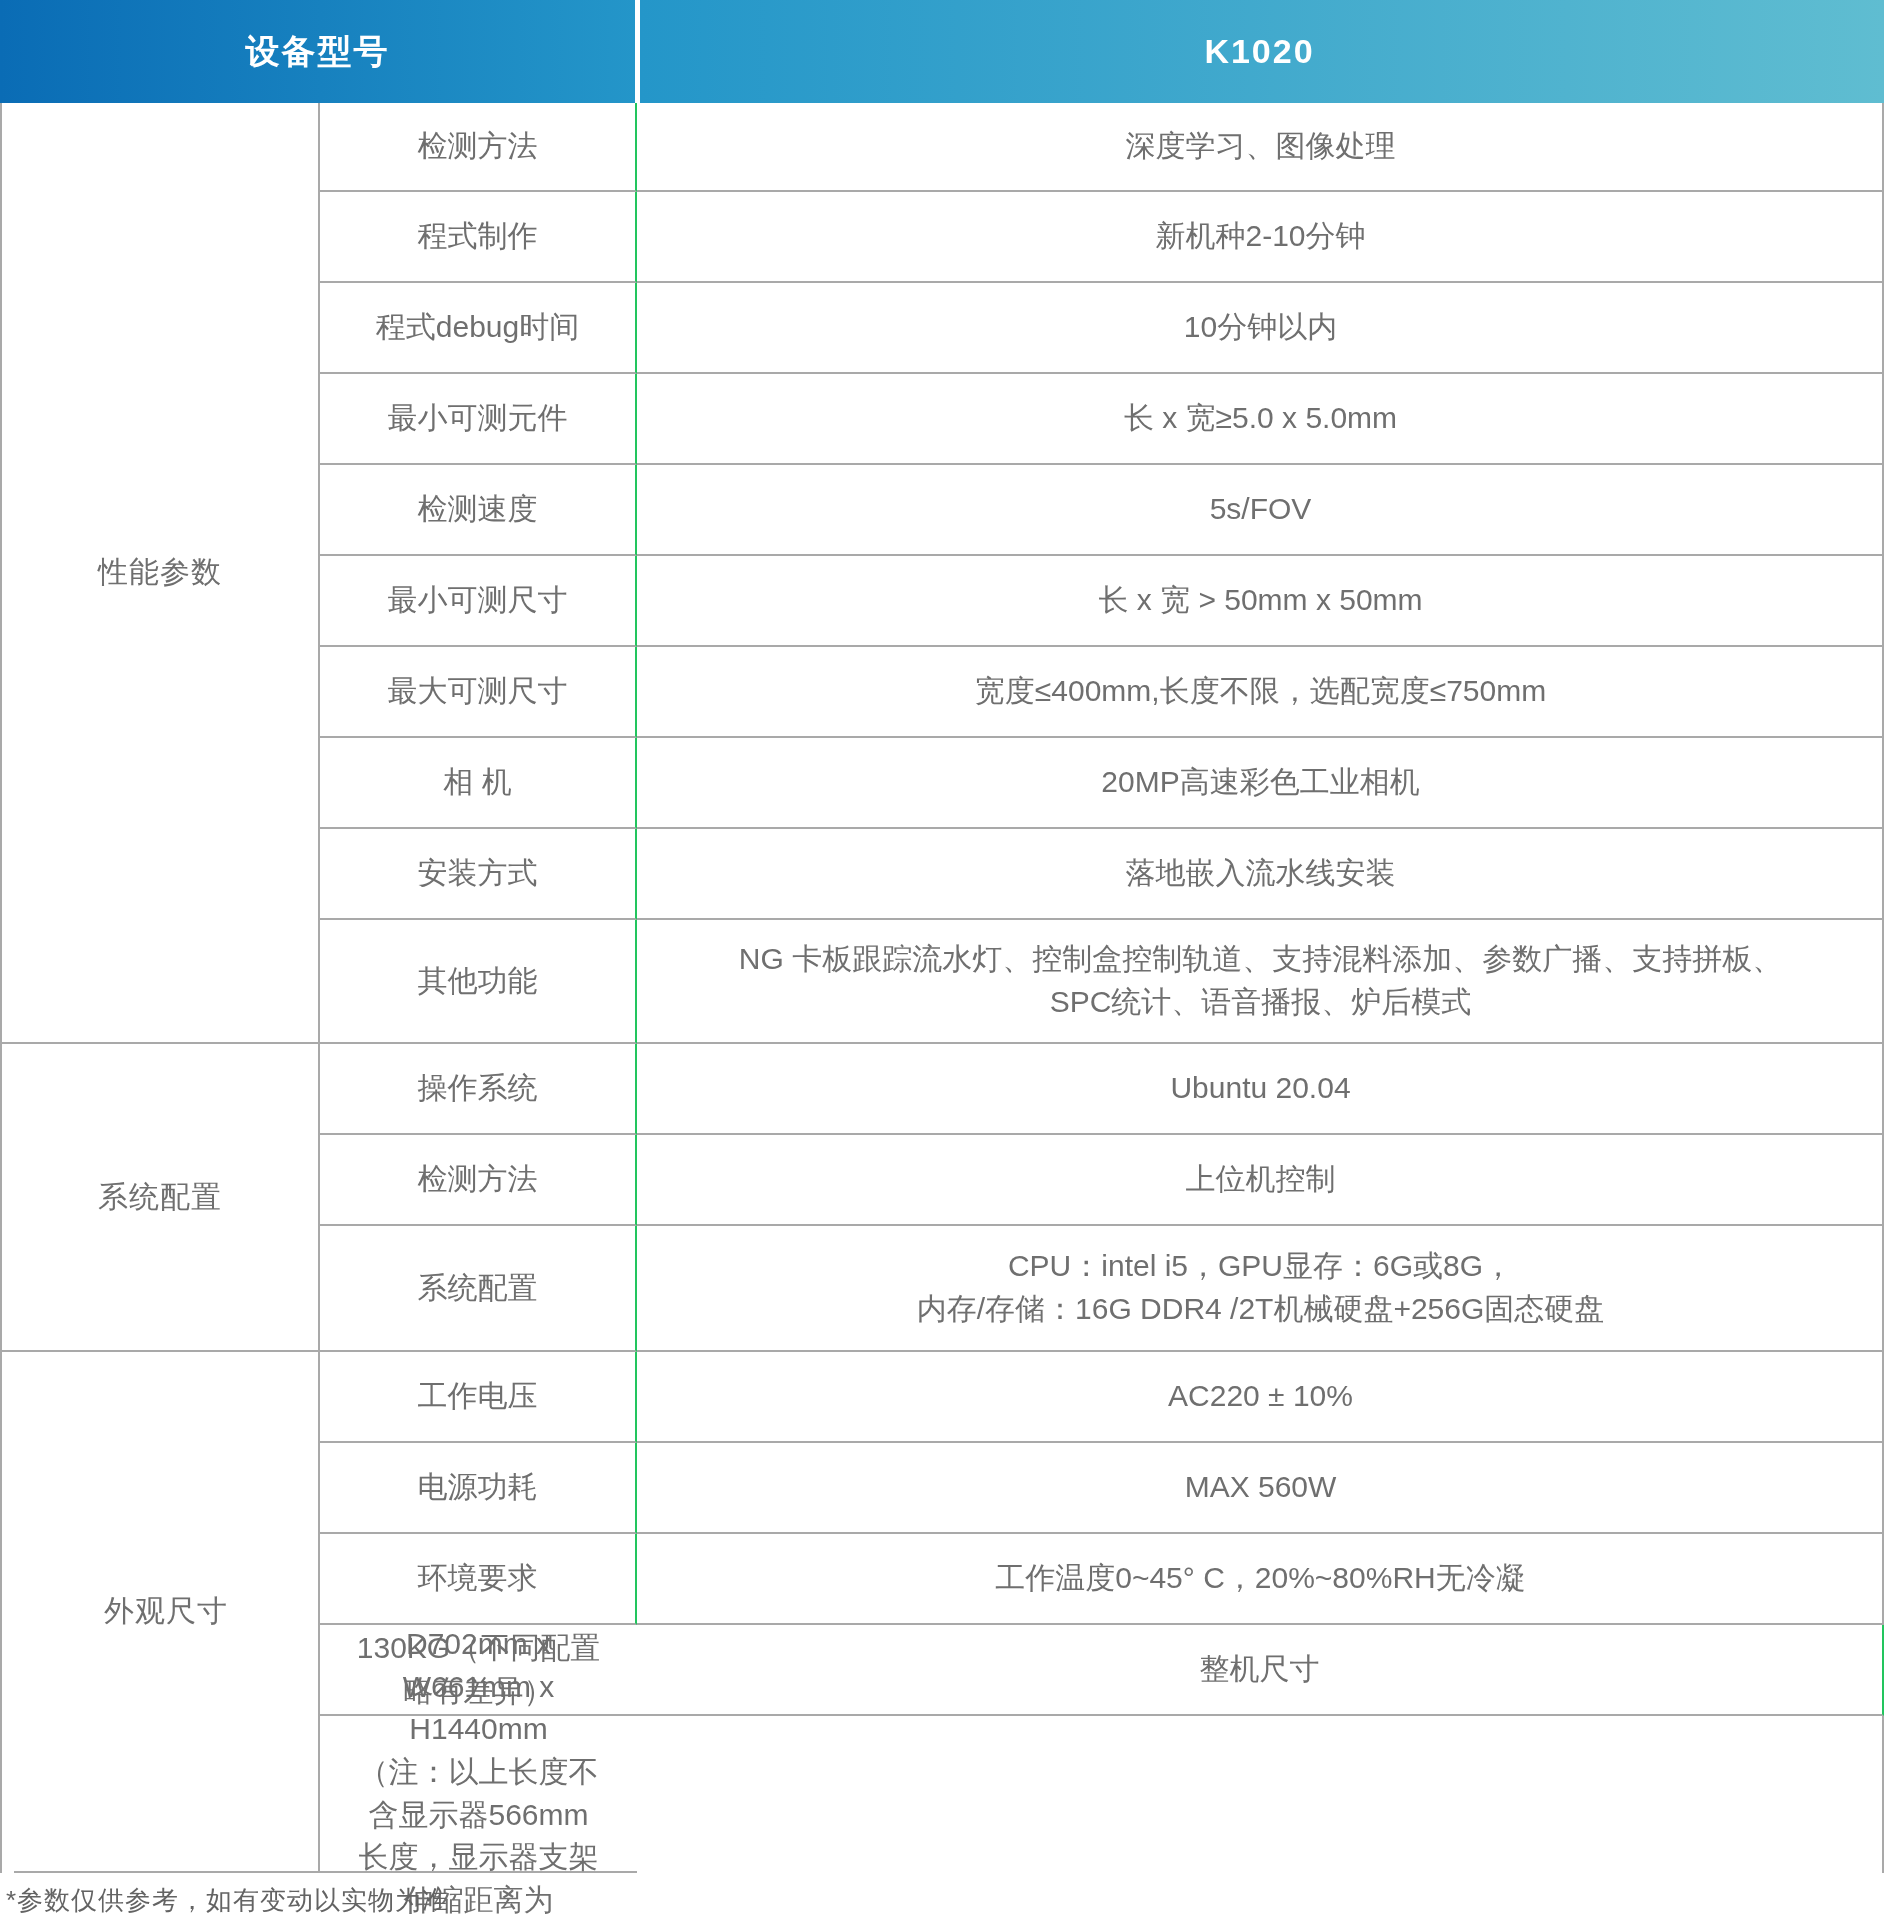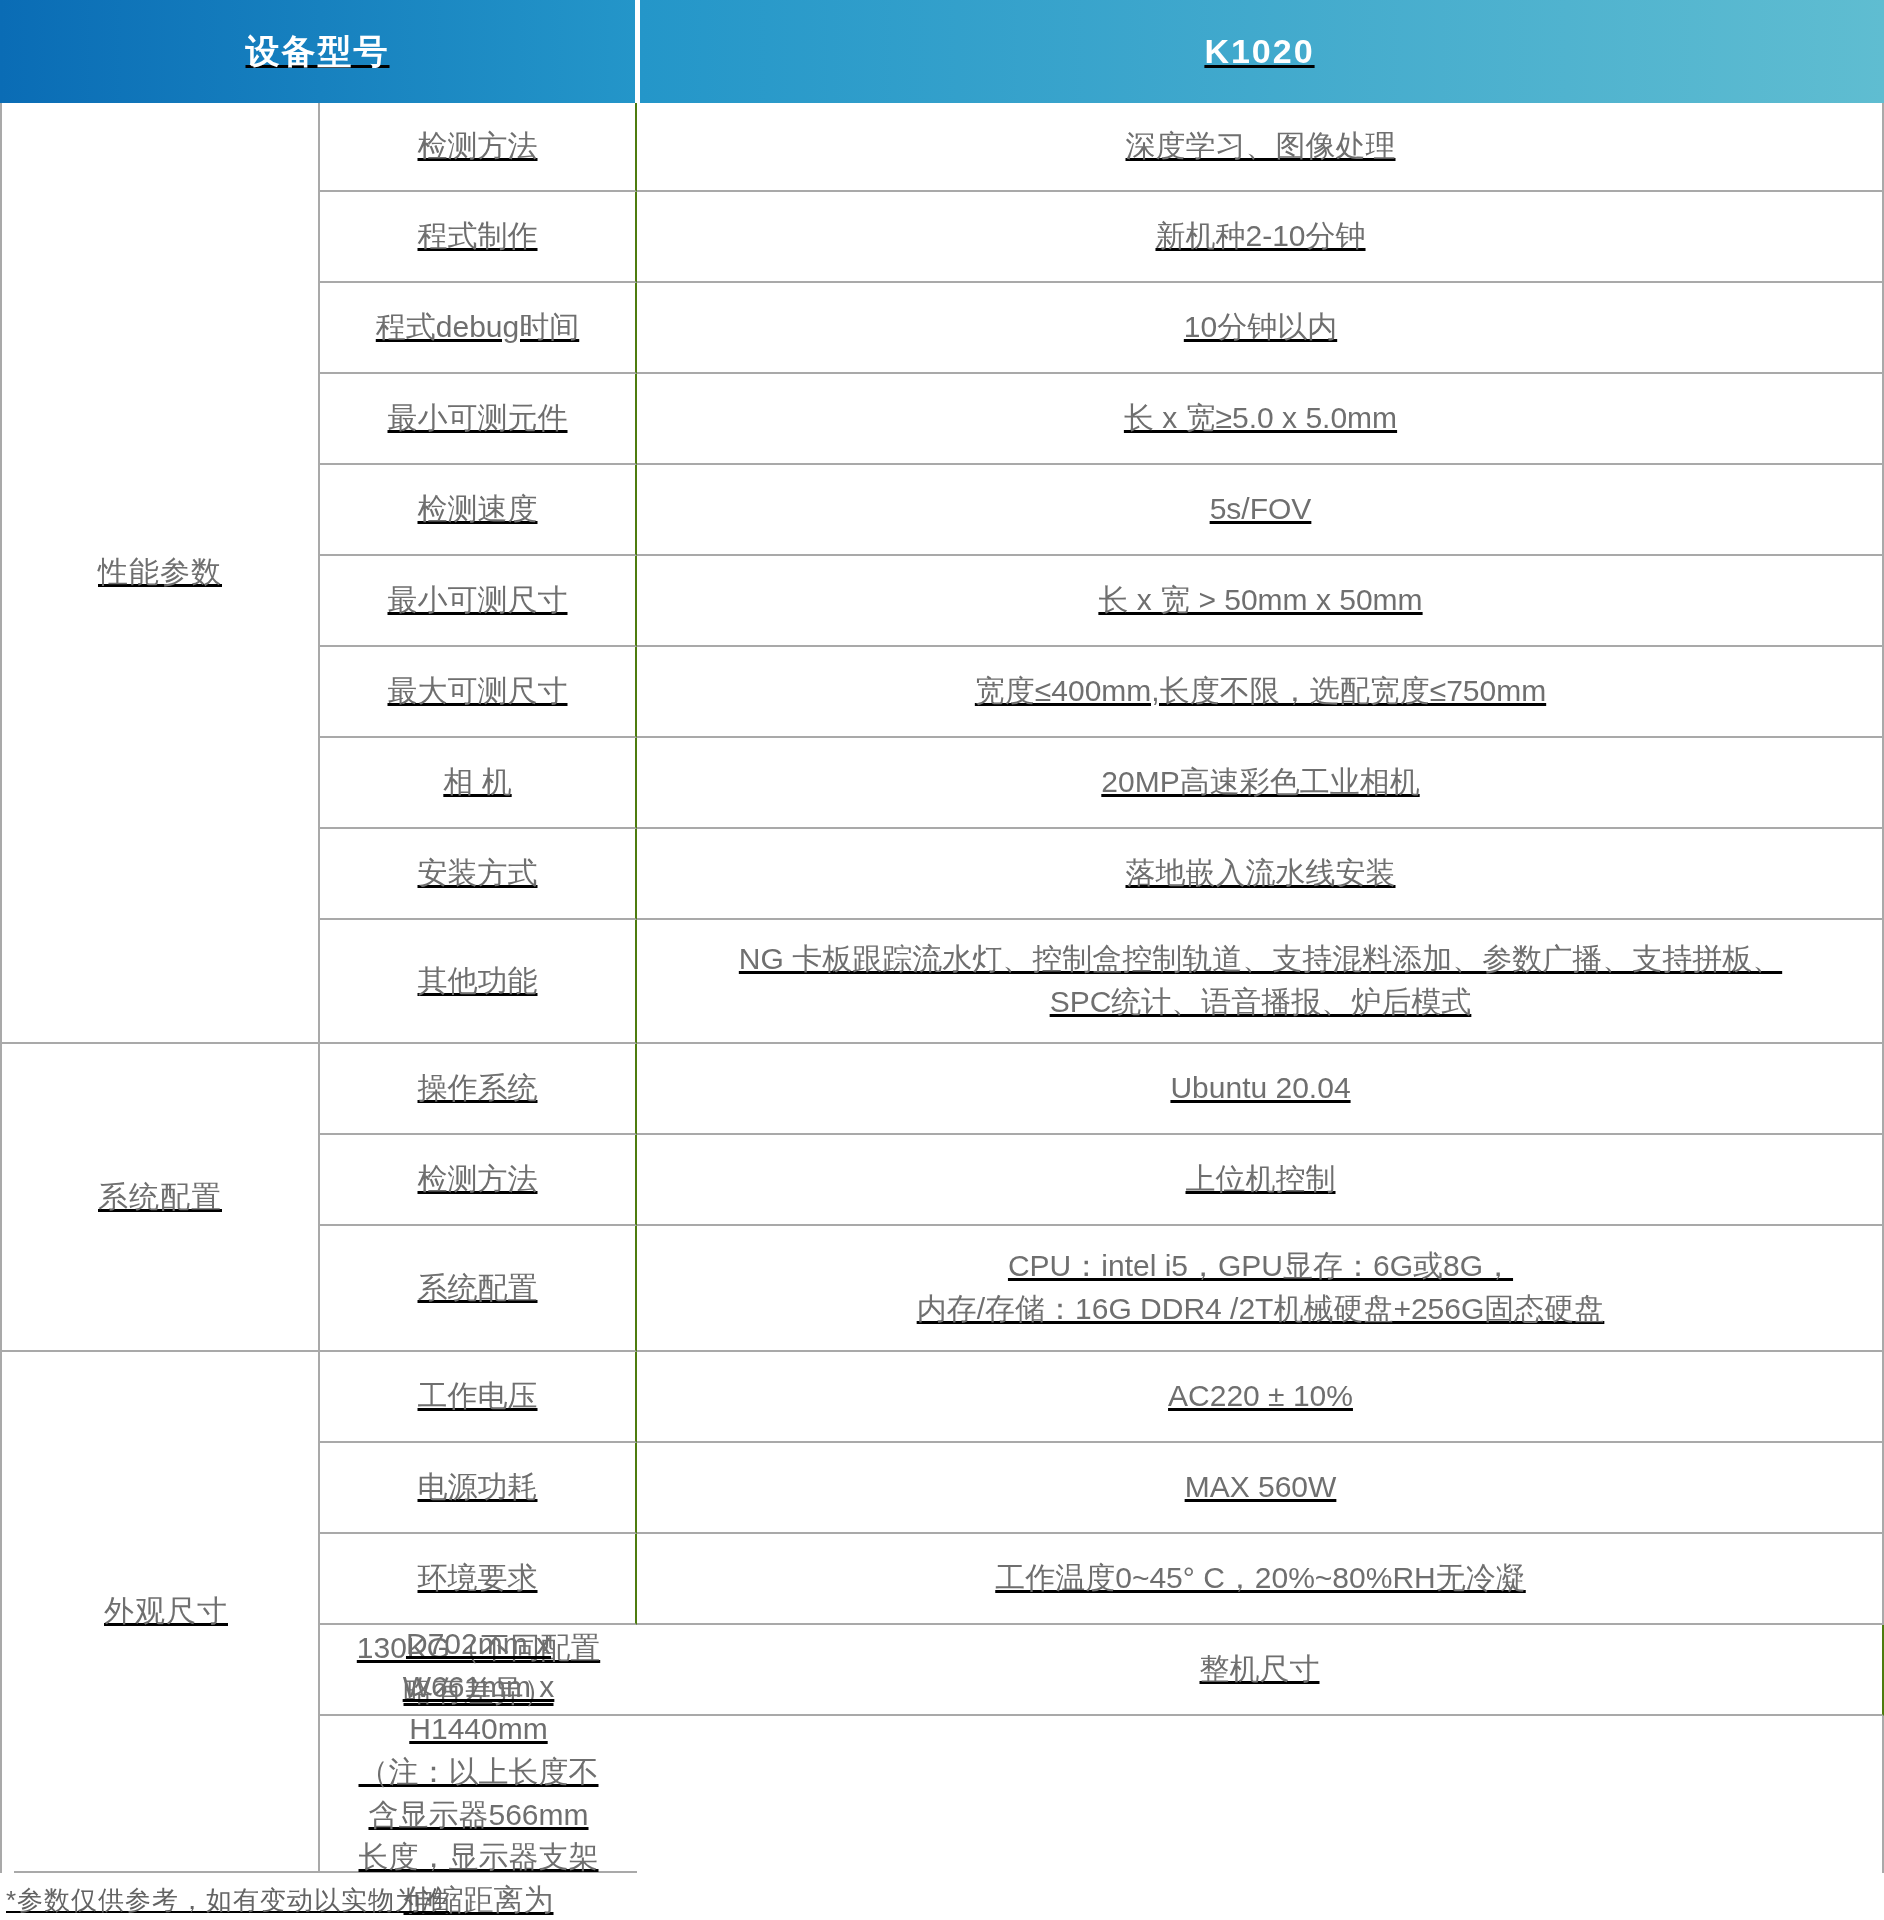--- a/index.html
+++ b/index.html
@@ -6,21 +6,20 @@
   html, body { background: #ffffff; }
   body {
     width: 1884px;
     font-family: "Liberation Sans", "DejaVu Sans", sans-serif;
   }
   .page {
     width: 1884px;
     height: 1920px;
     background: #ffffff;
     overflow: hidden;
-    text-decoration: underline;
   }
 
   
   .spec-header {
     position: relative;
     width: 1884px;
     height: 103px;
     background: linear-gradient(90deg, #0a6cb5 0%, #2496c9 34%, #5fbdd1 100%);
     display: flex;
   }
@@ -67,21 +66,21 @@
   .group-cell {
     grid-column: 1;
     border-right: 2px solid #a9a9a9;
     border-bottom: 2px solid #a9a9a9;
     letter-spacing: 1px;
   }
   .g1 { grid-row: 1 / 11; }
   .g2 { grid-row: 11 / 14; }
   .g3 { grid-row: 14 / 19; margin-left: 12px; }
   .param-cell {
-    border-right: 2px solid #4d7c0f;
+    border-right: 2px solid #22c55e;
     border-bottom: 2px solid #a9a9a9;
   }
   .value-cell {
     border-bottom: 2px solid #a9a9a9;
     padding: 0 36px;
   }
 
   
   .footnote {
     margin: 10px 0 12px 6px;

